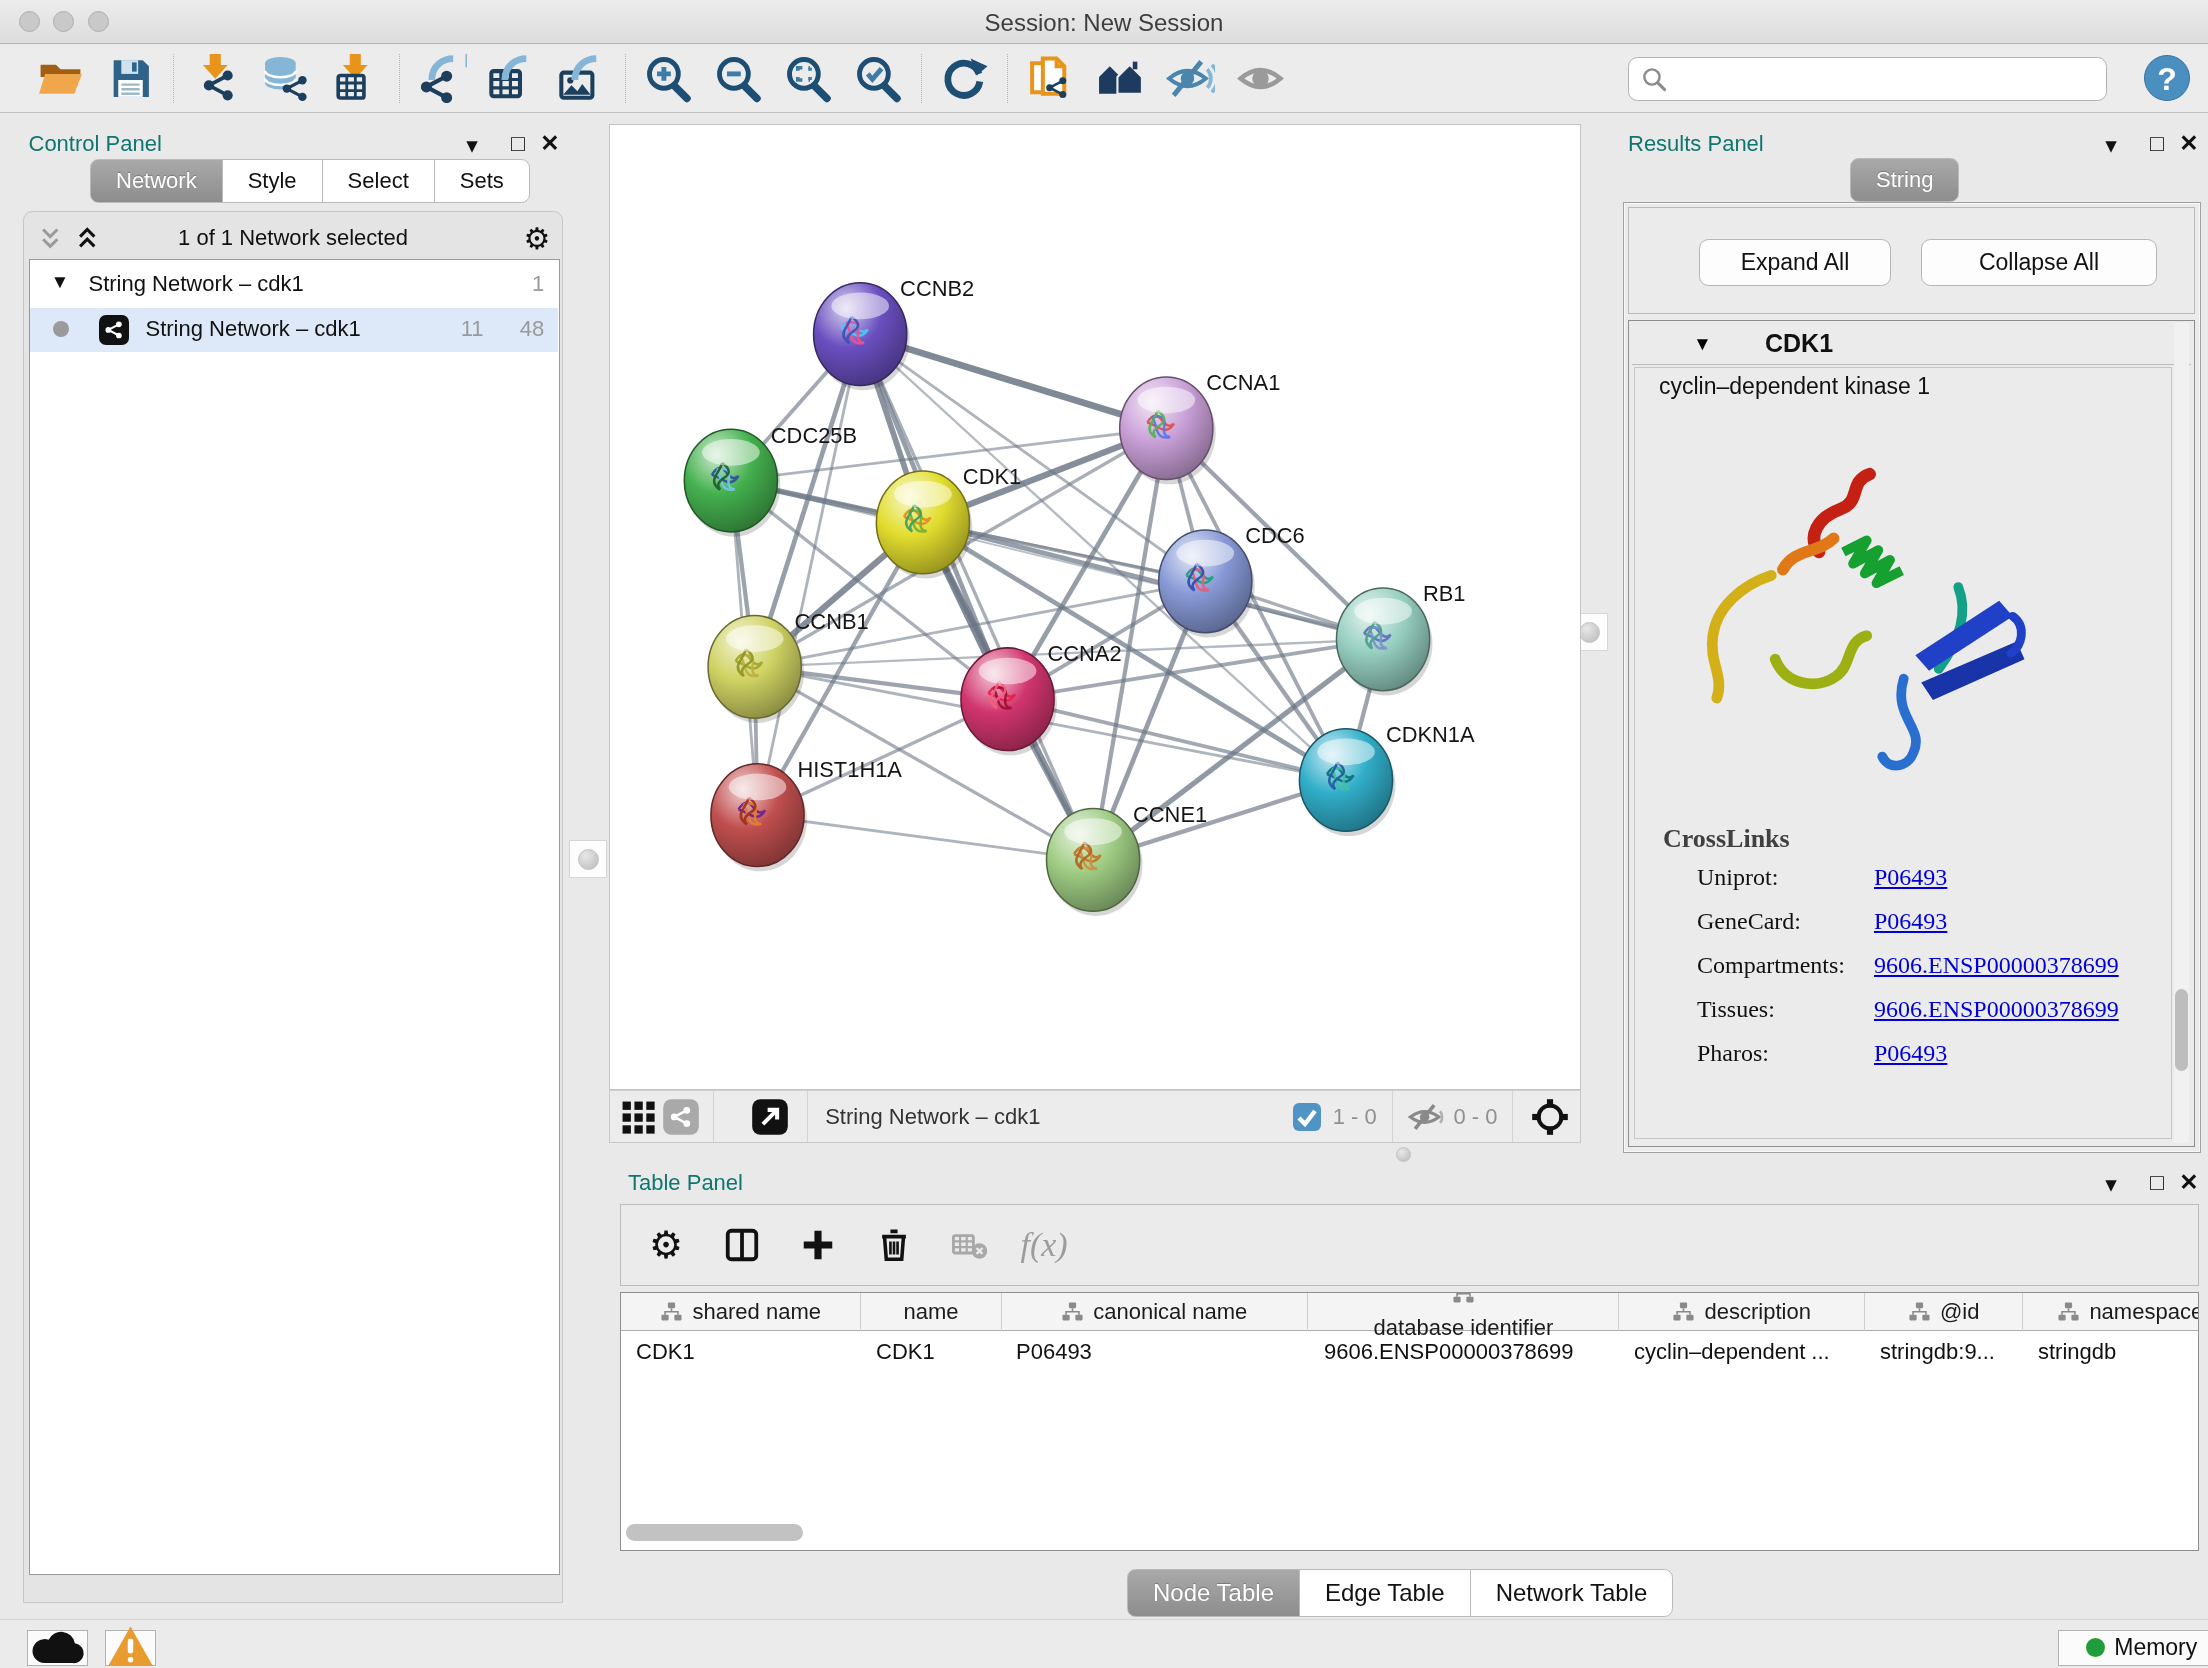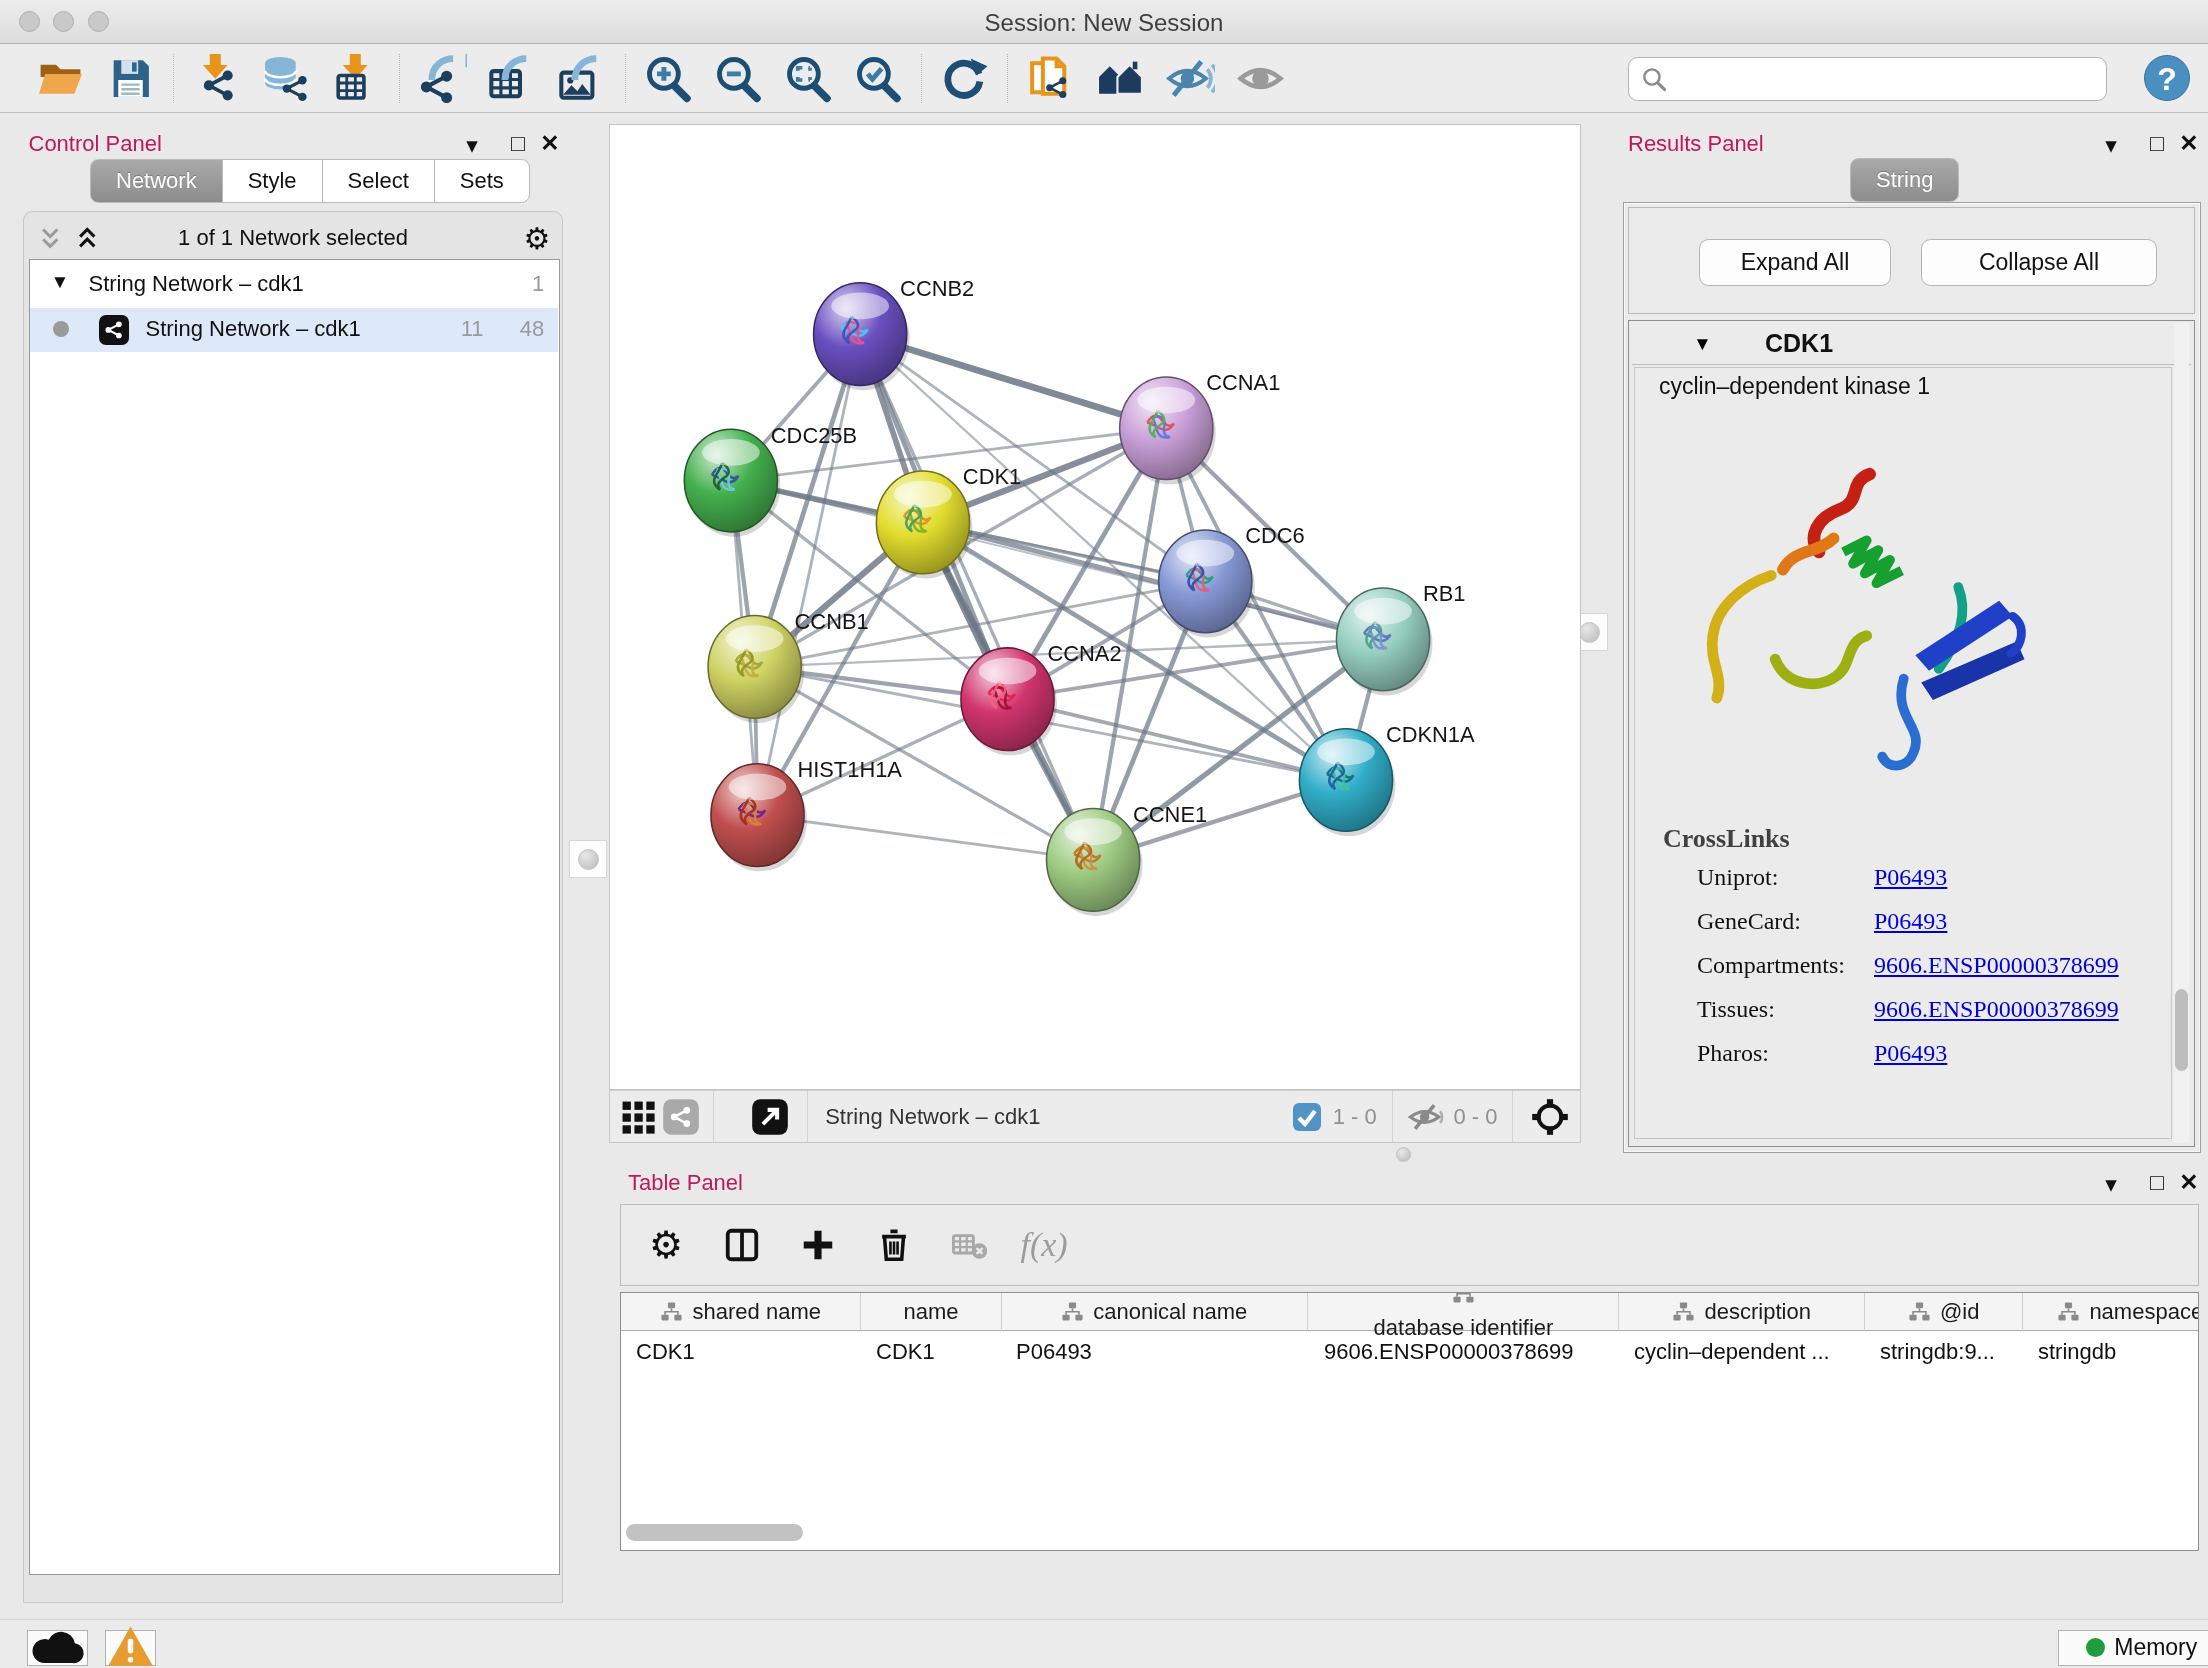--- a/index.html
+++ b/index.html
@@ -19,21 +19,21 @@
   .tb-group { display:flex; align-items:center; height:100%; }
   .tb-btn { width:70px; height:61px; display:flex; align-items:center; justify-content:center; }
   .tb-btn svg { width:49px; height:49px; }
   .tb-sep { width:1px; height:49px; margin:0 7.6px; border-left:1.9px dotted #b5b5b5; }
   #search-wrap { left:1628px; top:57px; width:479px; height:44px; }
   #search-input { width:100%; height:100%; border:1.4px solid #b3b3b3; border-radius:9.5px; background:#fff; padding-left:49px; font-size:23px; outline:none; }
   #search-glass { left:13.3px; top:8.6px; width:27px; height:27px; }
   #help-btn { left:2144px; top:55px; width:46px; height:46px; border-radius:50%; background:#4a8fc0; color:#fff; font-size:32px; font-weight:bold; text-align:center; line-height:46px; border:1px solid #36749e; }
 
   
-  .panel-title { font-size:22px; color:#be185d; }
+  .panel-title { font-size:22px; color:#0f766e; }
   .win-ic { font-size:23px; color:#111; line-height:28.5px; text-align:center; width:30px; height:28.5px; }
   .tab { height:44px; display:inline-flex; align-items:center; justify-content:center; font-size:22px;
     background:#fff; color:#111; border:1px solid #b9b9b9; padding:0 25px; margin-left:-1px; }
   .tab.active { background:linear-gradient(#a9a9a9,#8d8d8d); color:#fff; text-shadow:0 -1px 1px #777; }
   .tab.first { border-radius:8.6px 0 0 8.6px; }
   .tab.last { border-radius:0 8.6px 8.6px 0; }
 
   
   #cp-title { left:28.5px; top:131px; }
   #cp-caret { left:457px; top:131px; } #cp-float { left:503px; top:129px; } #cp-close { left:535px; top:129px; font-weight:bold; }
@@ -790,20 +790,21 @@
         <div class="td-cell" style="left: 0px; width: 240px;">CDK1</div>
         <div class="td-cell" style="left: 240px; width: 141px;">CDK1</div>
         <div class="td-cell" style="left: 380px; width: 307px;">P06493</div>
         <div class="td-cell" style="left: 688px; width: 310px;">9606.ENSP00000378699</div>
         <div class="td-cell" style="left: 998px; width: 246px;">cyclin–dependent ...</div>
         <div class="td-cell" style="left: 1244px; width: 158px;">stringdb:9...</div>
         <div class="td-cell" style="left: 1402px; width: 215px;">stringdb</div>
       </div>
   </div>
   <div class="abs" id="tp-hscroll"></div>
+  <div class="abs" id="tp-tabs"><span class="tab active first">Node Table</span><span class="tab">Edge Table</span><span class="tab last">Network Table</span></div>
 
   <div class="abs" id="statusbar">
     <div class="sb-btn" style="left:27px;width:61px">
         <span><svg viewBox="0 0 32 32" width="100%" height="100%">
             <path d="M9 25 a6.5 6.5 0 1 1 2.2-12.6 a7.5 7.5 0 0 1 14.2 1.8 a5.4 5.4 0 0 1-1.2 10.8 z" fill="#111"></path>
           </svg></span>
       </div>
     <div class="sb-btn" style="left:105px;width:51px">
         <span><svg viewBox="0 0 32 32" width="100%" height="100%">
             <path d="M16 3 L30.5 28.5 H1.5 z" fill="#e89b2e"></path>

